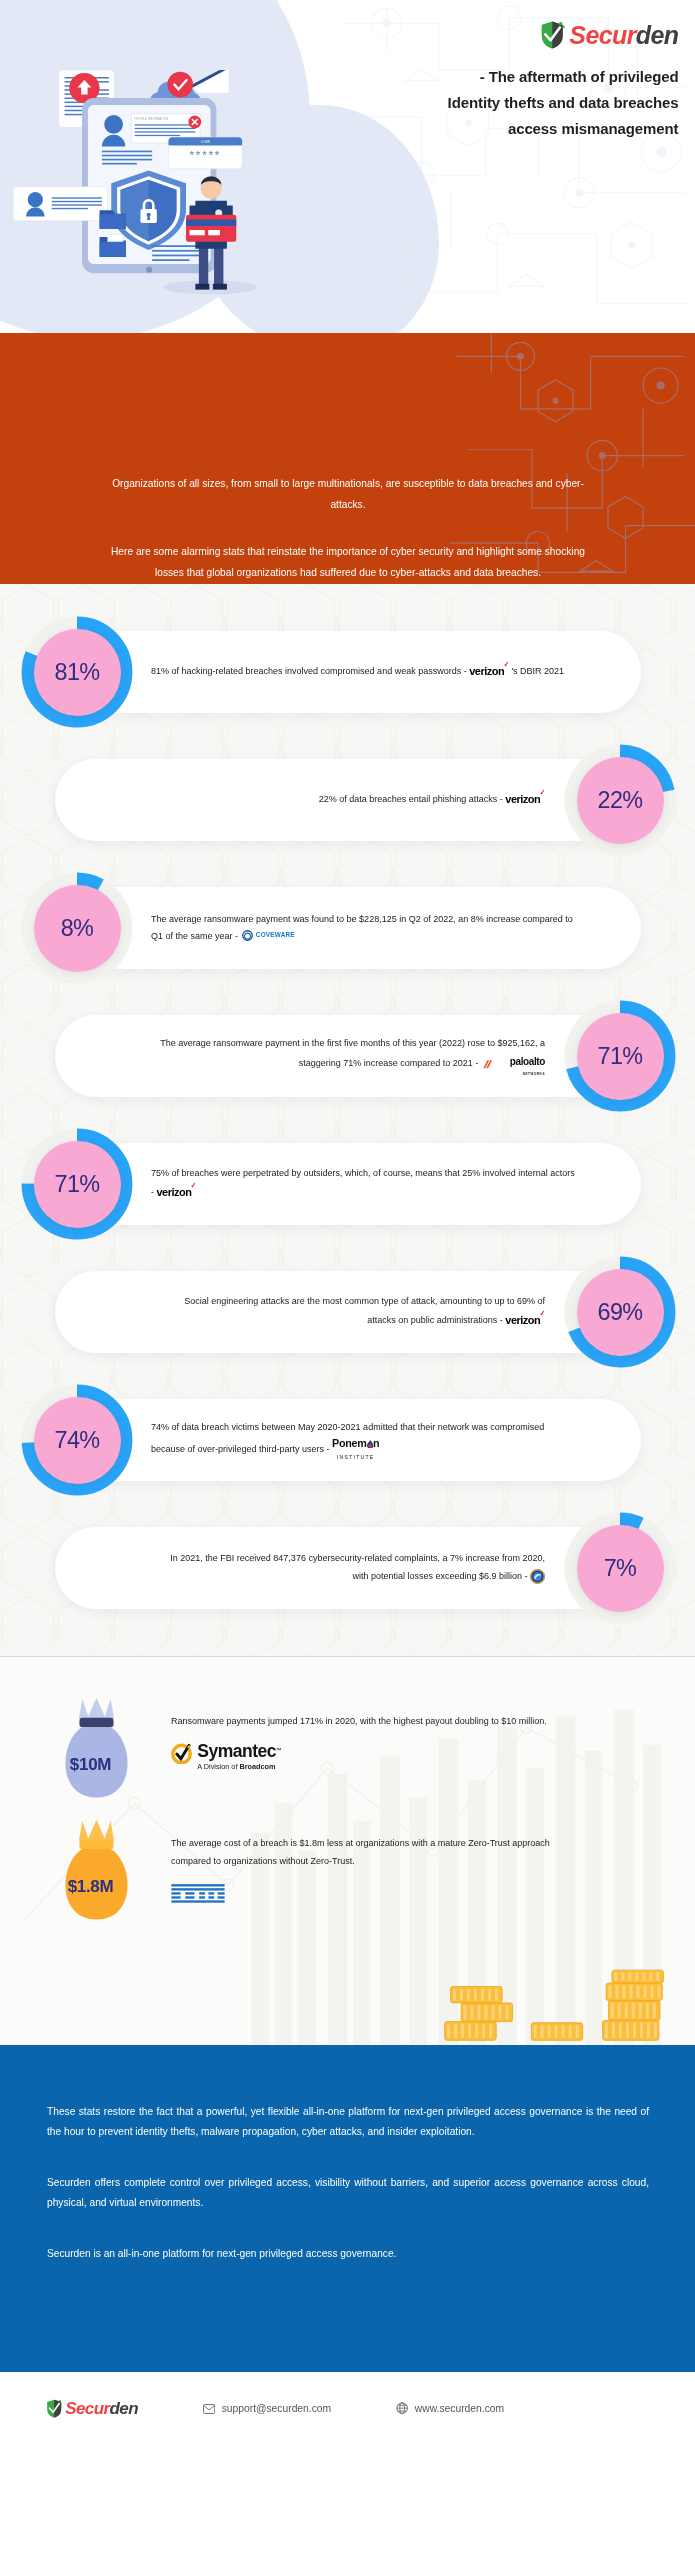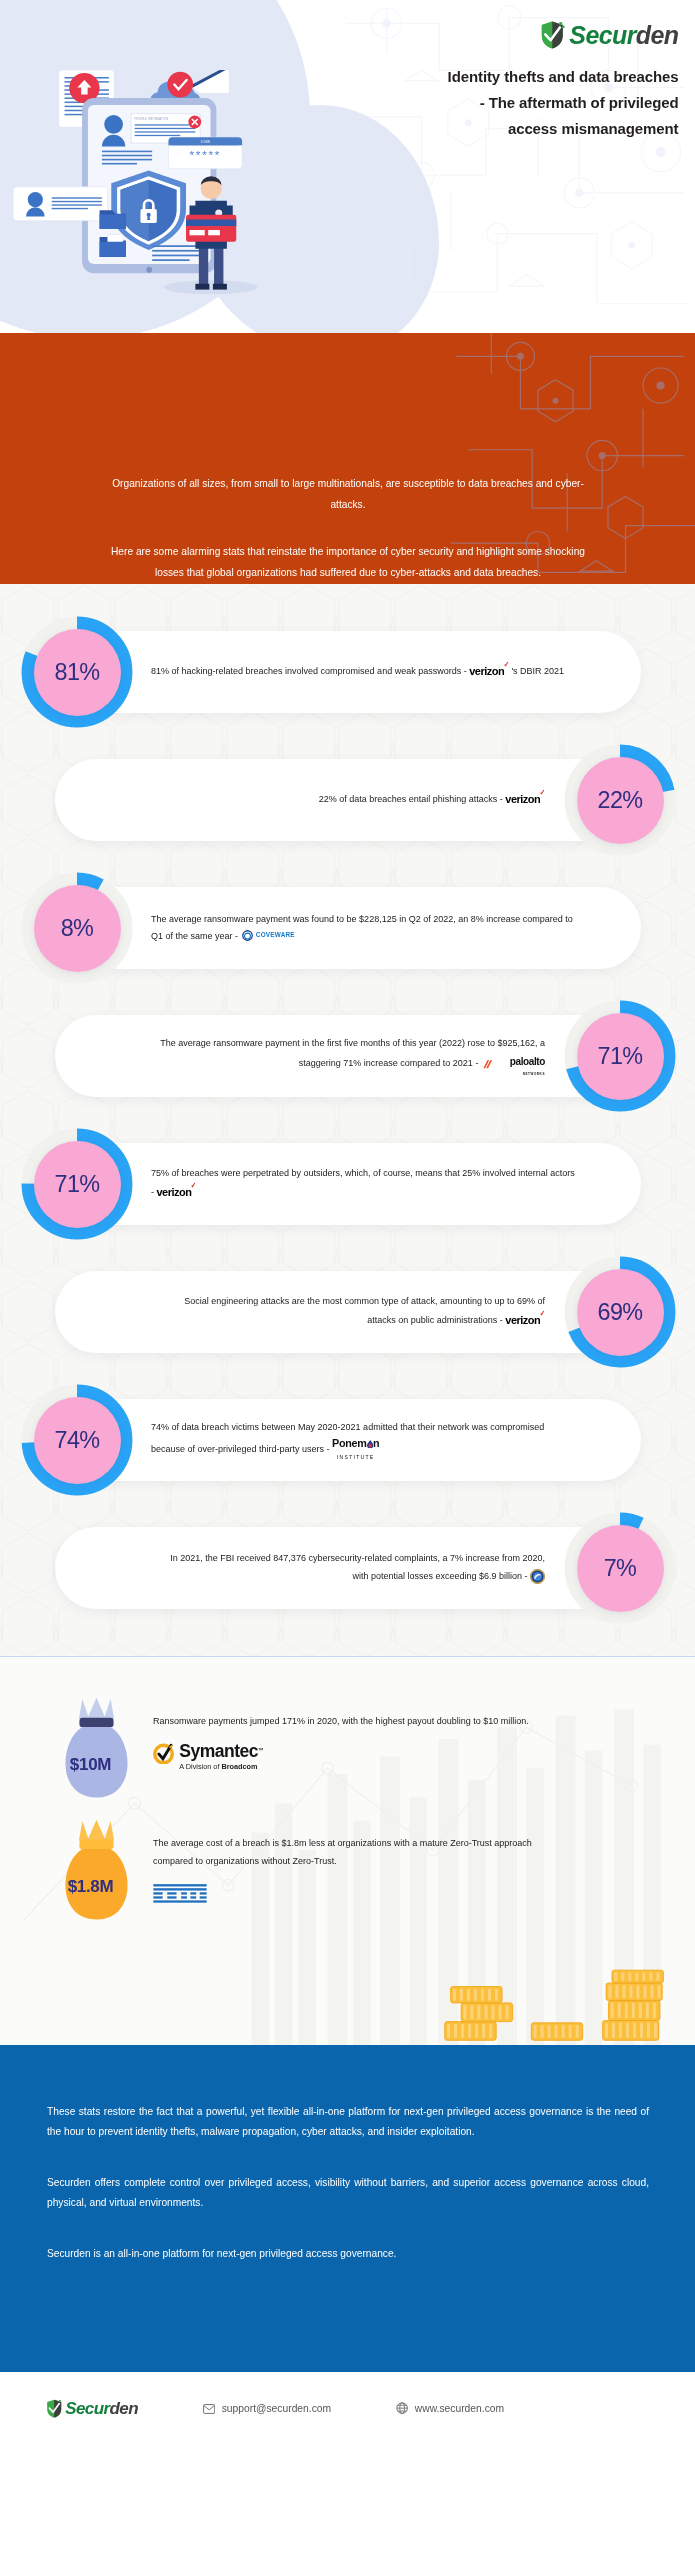--- a/index.html
+++ b/index.html
@@ -36,21 +36,21 @@
   .illus { position: absolute; left: 13px; top: 70px; width: 304px; height: 257px; }
 
   
   .hero-right {
     position: absolute; right: 17.5px; top: 21px; width: 304px;
     text-align: right; z-index: 6;
   }
   .logo-row { display: flex; justify-content: flex-end; align-items: center; gap: 4.7px; }
   .logo-shield { width: 24.6px; height: 28px; display:block; }
   .logo-text { font-size: 25px; font-weight: bold; font-style: italic; letter-spacing: -0.6px; line-height: 1; }
-  .logo-text .g { color: #15803d; font-style: italic; }
+  .logo-text .g { color: #ef4444; font-style: italic; }
   .logo-text .d { color: #404040; }
   .hero-title {
     margin-top: 15px; font-size: 15px; font-weight: bold; color: #231f20;
     line-height: 1.72; letter-spacing: -0.1px;
   }
 
   
   .intro {
     position: relative; width: 696px; height: 251px;
     background: #c2410c; overflow: hidden;
@@ -130,21 +130,21 @@
   .money .chartbg { position:absolute; inset:0; width:696px; height:389px; opacity:.85; }
   .money-row { position: absolute; display: flex; align-items: flex-start; }
   .money-row.r1 { left: 53px; top: 36px; }
   .money-row.r2 { left: 53px; top: 158px; }
   .bag { width: 87px; flex: 0 0 87px; position: relative; }
   .bag svg { display:block; }
   .bag .bag-lbl {
     position: absolute; left: 0; right: 12px; top: 62px; text-align: center;
     font-size: 17px; font-weight: bold; color: #2e2f7f; letter-spacing: -0.3px;
   }
-  .money-txt { margin-left: 13px; padding-top: 18.7px; max-width: 386px; }
+  .money-txt { margin-left: 31px; padding-top: 18.7px; max-width: 386px; }
   .money-txt p { font-size: 9px; color: #1c1c1c; line-height: 2.02; }
   .money-logo { margin-top: 13px; }
   .symantec { display:flex; align-items:flex-start; gap:5.3px; }
   .symantec .sym-words { line-height: 1; }
   .symantec .sym-name { font-size: 17.5px; font-weight: bold; color:#141414; letter-spacing:-0.5px; }
   .symantec .sym-tm { font-size: 5.8px; vertical-align: 5.3px; }
   .symantec .sym-div { font-size: 7.3px; color:#222; margin-top: 2.3px; }
   .symantec .sym-div b { font-weight: bold; }
   .ibm-logo { width: 54px; height: 22px; display:block; }
   .coins { position: absolute; right: 29px; bottom: 0; width: 234px; height: 76px; }
@@ -333,22 +333,22 @@
           <path d="M3 7 L21 1 L39 7 V24 C39 38 31 44 21 47 C11 44 3 38 3 24 Z" fill="#3aa845"></path>
           <path d="M21 1 L3 7 V24 C3 38 11 44 21 47 Z" fill="#3aa845"></path>
           <path d="M21 47 C31 44 39 38 39 24 V7 L21 1 Z" fill="#3f3f3f"></path>
           <path d="M9 23 l9 10 L34 11" stroke="#fff" stroke-width="4.4" fill="none" stroke-linecap="round" stroke-linejoin="round"></path>
           <rect x="33" y="2" width="5" height="5" fill="#3aa845"></rect>
           <rect x="38" y="8" width="4" height="4" fill="#3aa845"></rect>
         </svg>
         <div class="logo-text"><span class="g">Secur</span><span class="d">den</span></div>
       </div>
       <div class="hero-title">
+        <div>- The aftermath of privileged</div>
         <div>Identity thefts and data breaches</div>
-        <div>- The aftermath of privileged</div>
         <div>access mismanagement</div>
       </div>
     </div>
   </div>
 
   <div class="intro">
     <svg class="circuit2" viewBox="0 0 420 430">
       <g stroke="#85a3de" stroke-width="2" fill="none">
         <path d="M10 40 H120 V130 H240 V40 H400"></path>
         <path d="M30 200 H140 V300 H260 V210 H400"></path>

